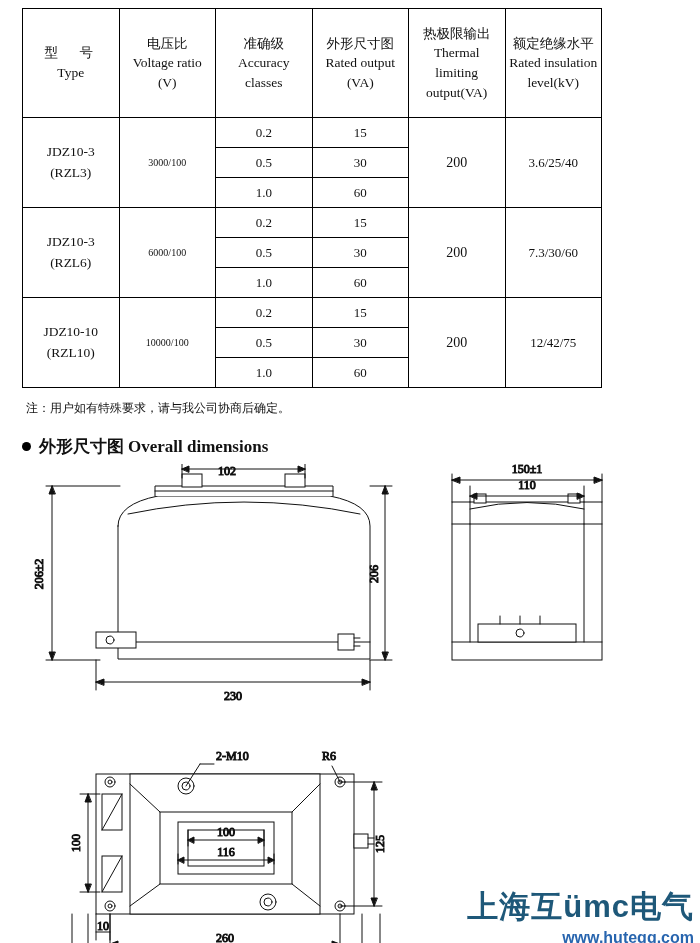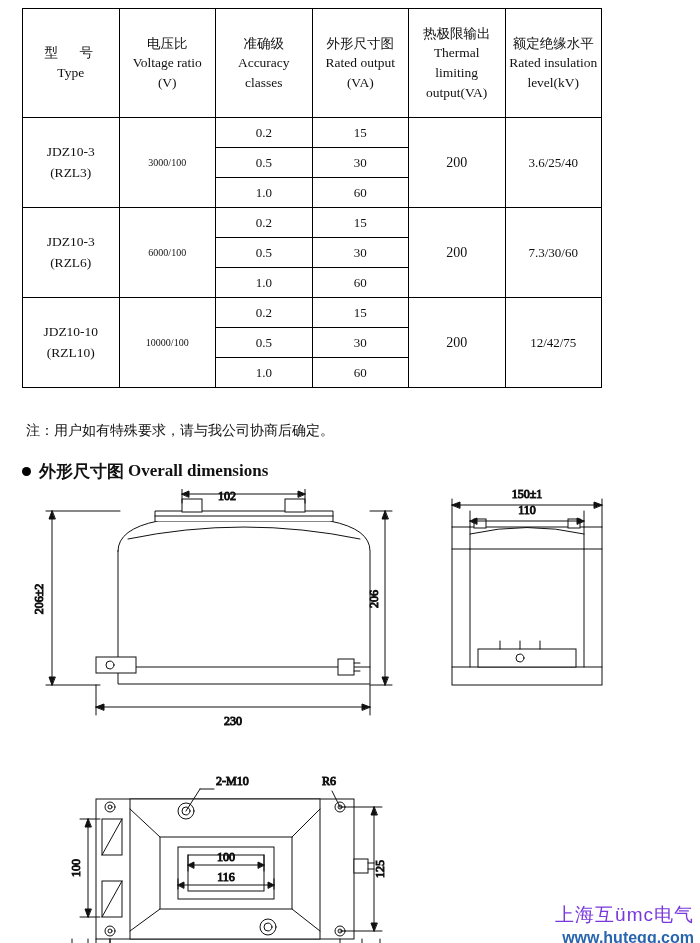--- a/index.html
+++ b/index.html
@@ -37,22 +37,22 @@
   .sp{letter-spacing:4px;}
   td.type-cell{width:100px;font-size:13.5px;line-height:1.5;}
   td.ratio-cell{width:86px;font-size:10px;}
   td.acc-cell{width:124px;font-size:13px;height:25px;}
   td.out-cell{width:84px;font-size:13px;height:25px;}
   td.thermal-cell{width:104px;font-size:14px;}
   td.ins-cell{width:104px;font-size:13px;}
 
   
   .notes{
-    margin:31px 0 0 26px;
-    font-size:14px;
+    margin:10px 0 0 26px;
+    font-size:12px;
     line-height:1.75;
   }
   .notes div{white-space:nowrap;}
 
   
   .sect{
     margin:16px 0 0 22px;
     font-size:17px;
     font-weight:bold;
     display:flex;
@@ -73,22 +73,22 @@
 
   
   .wm{
     position:absolute;
     right:6px;bottom:4px;
     text-align:right;
     pointer-events:none;
   }
   .wm .cn{
     font-family:"Liberation Sans", sans-serif;
-    font-size:19px;font-weight:normal;
-    color:#6d28d9;
+    font-size:31px;font-weight:bold;
+    color:#0c4a6e;
     letter-spacing:1px;
     opacity:.92;
     text-shadow:0 0 1px #fff;
   }
   .wm .url{
     font-family:"Liberation Sans", sans-serif;
     font-size:16px;font-weight:bold;
     color:#1658a8;
     opacity:.92;
     margin-top:1px;

